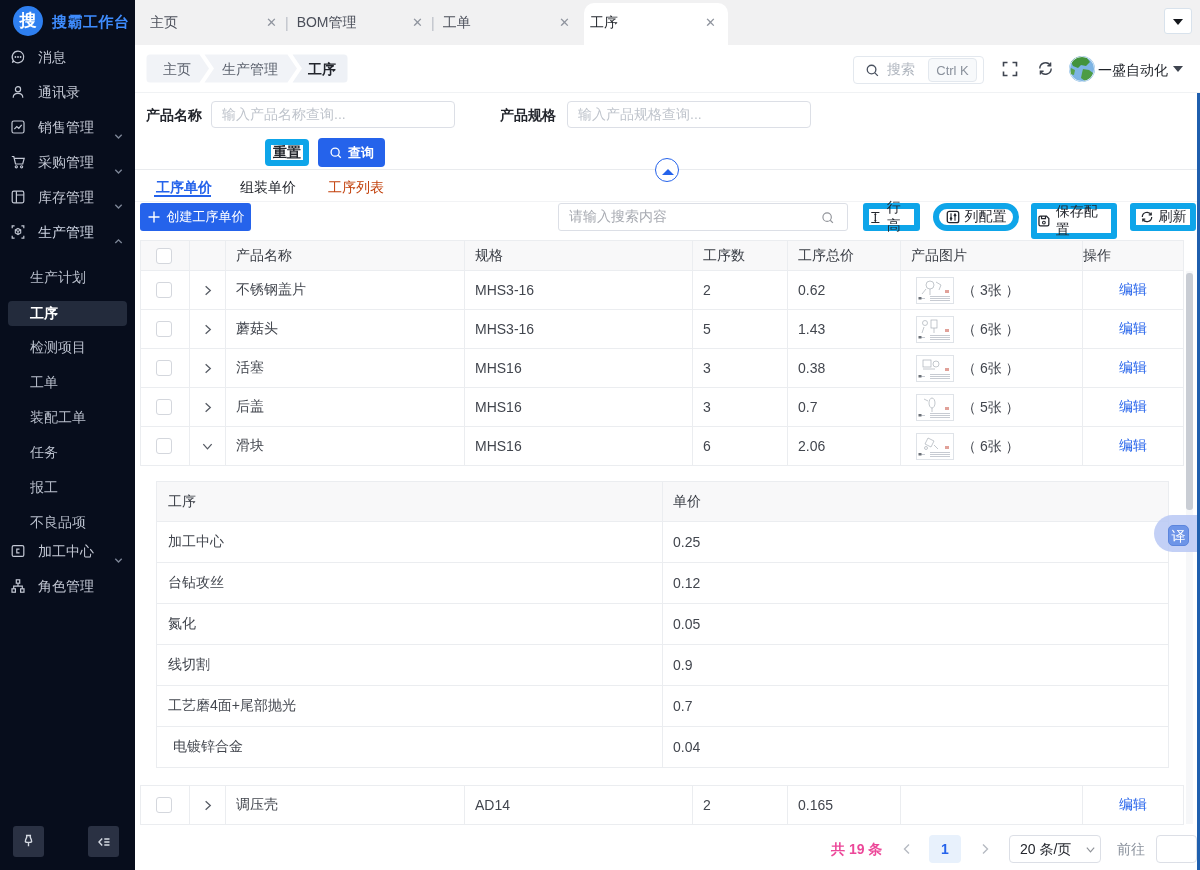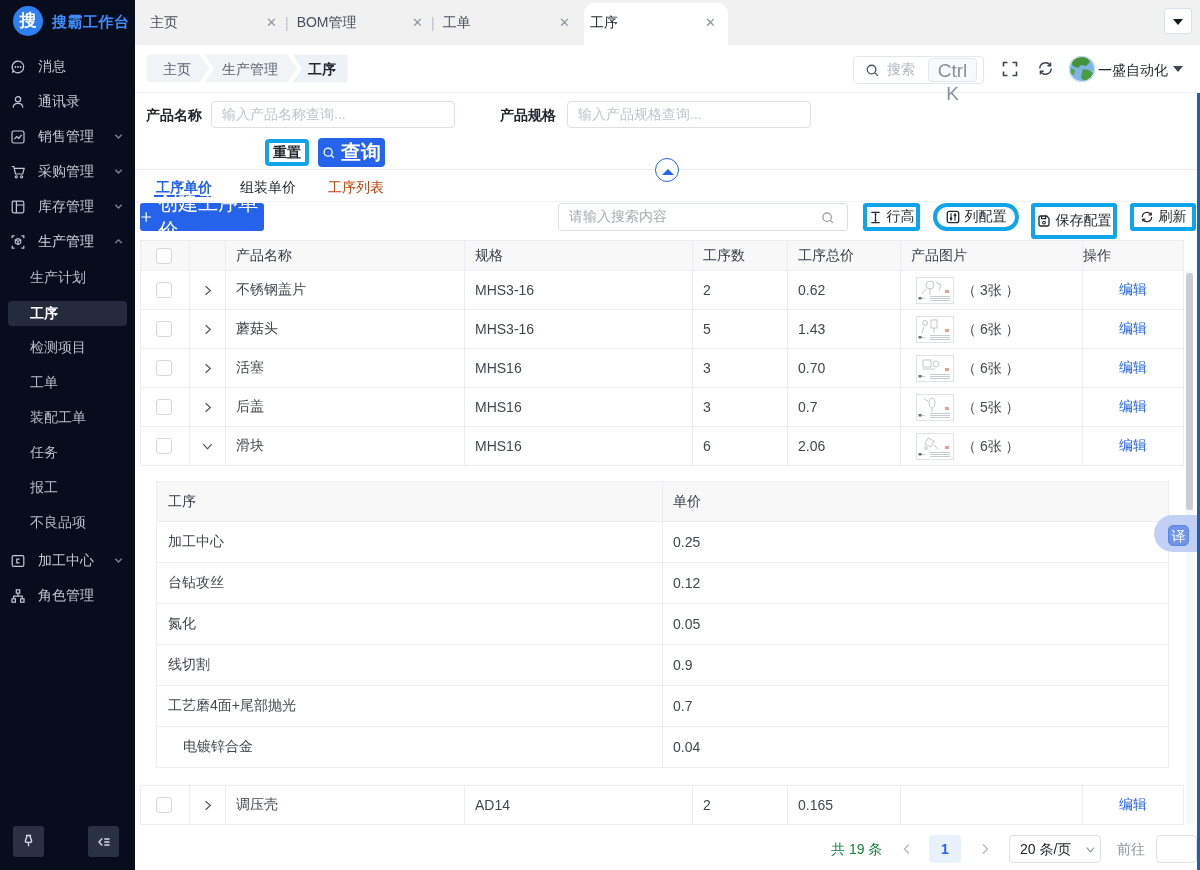--- a/index.html
+++ b/index.html
@@ -5,45 +5,45 @@
 <style>
 *{margin:0;padding:0;box-sizing:border-box}
 html,body{width:1200px;height:870px;overflow:hidden;background:#fff;
   font-family:"Liberation Sans",sans-serif;font-size:14px;color:#42464e}
 #app{position:relative;width:1200px;height:870px;overflow:hidden}
 
 #side{position:absolute;left:0;top:0;width:135px;height:870px;background:#070d1c}
 #side .logo{position:absolute;left:13px;top:6px;width:30px;height:30px;border-radius:50%;
   background:#2e7ff0;color:#fff;font-weight:bold;font-size:17px;text-align:center;line-height:30px}
 #side .brand{position:absolute;left:52px;top:13px;color:#3e8bfc;font-weight:bold;font-size:15px;letter-spacing:.5px}
-.mi{position:absolute;left:0;width:135px;height:35px;display:flex;align-items:center;color:#c3c8d4}
+.mi{position:absolute;left:0;width:135px;height:35px;display:flex;align-items:flex-start;color:#c3c8d4}
 .mi svg{margin-left:10px;flex:0 0 16px}
 .mi .lb{margin-left:12px;font-size:14px}
 .mi .chev{position:absolute;right:11px;top:12px}
 .smi{position:absolute;left:30px;width:105px;height:35px;display:flex;align-items:center;color:#b9bfcc;font-size:14px}
 .smi.on{left:8px;width:119px;padding-left:22px;background:#232b3c;border-radius:4px;color:#fff;font-weight:bold}
 .sqbtn{position:absolute;width:31px;height:31px;background:#2a3143;border-radius:3px;
   display:flex;align-items:center;justify-content:center}
 
 #tabbar{position:absolute;left:135px;top:0;width:1065px;height:45px;background:#f1f1f2}
 .tab{position:absolute;top:0;height:45px;display:flex;align-items:center;color:#4b4f5a;font-size:14px}
 .tab .x{color:#8f949e;font-size:13px}
 .tab .bar{color:#b9bdc6;margin-right:8px}
 #acttab{position:absolute;left:449px;top:3px;width:144px;height:42px;background:#fff;border-radius:10px 10px 0 0}
 #seldd{position:absolute;left:1029px;top:8px;width:28px;height:26px;background:#fff;border:1px solid #d8e2ec;border-radius:3px}
 #seldd:after{content:"";position:absolute;left:8px;top:10px;border:5px solid transparent;border-top:6px solid #15181d}
 
 #phead{position:absolute;left:135px;top:45px;width:1065px;height:48px;background:#fff;border-bottom:1px solid #f0f2f4}
 
 .inp{position:absolute;border:1px solid #dcdfe6;border-radius:4px;background:#fff;
   display:flex;align-items:center;color:#bfc4cc}
-.btnw{position:absolute;border:4px solid #0ea5e9;border-radius:4px;background:#fff;color:#23262d;
+.btnw{position:absolute;border:6px solid #0ea5e9;border-radius:4px;background:#fff;color:#23262d;
   display:flex;align-items:center;justify-content:center;font-size:14px}
 .btnb{position:absolute;border-radius:4px;background:#2563eb;color:#fff;
-  display:flex;align-items:center;justify-content:center;font-size:20px}
+  display:flex;align-items:center;justify-content:center;font-size:13px}
 .lab{position:absolute;color:#23262d;font-weight:bold;font-size:14px}
 
 #tblwrap{position:absolute;left:140px;top:240px;width:1044px}
 table{border-collapse:collapse;table-layout:fixed;width:1044px;font-size:14px}
 td,th{border:1px solid #ebedf0;padding:0 0 0 10px;text-align:left;font-weight:normal;
   color:#42464e;overflow:hidden;white-space:nowrap}
 thead td{background:#f8f8f9;color:#383c44;height:30px}
 tbody td{height:39px;background:#fff}
 .ck{width:16px;height:16px;border:1px solid #d4d7dd;border-radius:3px;background:#fff;margin-left:5px}
 .edit{color:#2563eb;text-align:center;padding:0}
@@ -68,21 +68,21 @@
           <path d="m10.5 10.5 3 3" stroke="#fff" stroke-width="1.5"></path>
         </svg>查询</div>
   <div style="position:absolute;left:135px;top:169px;width:1065px;height:1px;background:#e9ebee"></div>
   <div style="position:absolute;left:655px;top:158px;width:24px;height:24px;border-radius:50%;background:#fff;border:1.5px solid #2563eb"></div>
   <span style="position:absolute;left:661.5px;top:163px;width:0;height:0;border:6px solid transparent;border-bottom:6.5px solid #2563eb"></span>
   <span style="position:absolute;left:156px;top:179px;color:#2563eb;font-weight:bold">工序单价</span>
   <div style="position:absolute;left:154px;top:195px;width:57px;height:2px;background:#2563eb"></div>
   <span style="position:absolute;left:240px;top:179px;color:#23262d">组装单价</span>
   <span style="position:absolute;left:328px;top:179px;color:#c2410c">工序列表</span>
   <div style="position:absolute;left:135px;top:201px;width:1065px;height:1px;background:#f2f3f5"></div>
-  <div class="btnb" style="left:140px;top:203px;width:124px;height:28px;border-radius:3px">
+  <div class="btnb" style="left:140px;top:203px;width:111px;height:28px;border-radius:3px">
     <svg width="14" height="14" viewBox="0 0 14 14" style="margin-right:6px">
           <path d="M7 1.5v11M1.5 7h11" stroke="#fff" stroke-width="1.4"></path>
         </svg>创建工序单价</div>
   <div class="inp" style="left:558px;top:203px;width:290px;height:28px;border-radius:3px;padding-left:10px;color:#a8abb2">请输入搜索内容
     <svg style="position:absolute;right:12px;top:7px" width="14" height="14" viewBox="0 0 16 16">
           <circle cx="7" cy="7" r="4.8" fill="none" stroke="#909399" stroke-width="1.3"></circle>
           <path d="m10.6 10.6 3 3" stroke="#909399" stroke-width="1.3"></path>
         </svg></div>
   <div class="btnw" style="left:863px;top:203px;width:57px;height:28px;border-radius:3px">
     <svg width="13" height="13" viewBox="0 0 14 14" style="margin-right:5px">
@@ -194,21 +194,21 @@
                 <div class="ck"></div>
               </td>
               <td style="padding:0">
                 <svg width="13" height="13" viewBox="0 0 14 14" style="display:block;margin:0 auto">
                   <path d="M5 2.5 10 7l-5 4.5" fill="none" stroke="#565b64" stroke-width="1.4"></path>
                 </svg>
               </td>
               <td>活塞</td>
               <td>MHS16</td>
               <td>3</td>
-              <td>0.70</td>
+              <td>0.38</td>
               <td><svg class="thumb" width="38" height="27" viewBox="0 0 38 27">
                   <rect x=".5" y=".5" width="37" height="26" fill="#fff" stroke="#dfe3e8"></rect>
                   <g stroke="#a9b0b8" stroke-width=".7" fill="none">
                     <rect x="7" y="5" width="8" height="7"></rect>
                     <circle cx="20" cy="9" r="3"></circle>
                     <path d="M7 14h12"></path>
                   </g>
                   <rect x="29" y="13" width="4" height="3" fill="#d98a80" stroke="none" opacity=".8"></rect>
                   <g stroke="#b9bec6" stroke-width=".8">
                     <path d="M14 19.5h20M14 21.5h20M14 23.5h20M3 21.5h6"></path>
@@ -319,28 +319,28 @@
               </tr>
 <tr>
                 <td style="padding-left:11px">线切割</td>
                 <td>0.9</td>
               </tr>
 <tr>
                 <td style="padding-left:11px">工艺磨4面+尾部抛光</td>
                 <td>0.7</td>
               </tr>
 <tr>
-                <td style="padding-left:26px">电镀锌合金</td>
+                <td style="padding-left:16px">电镀锌合金</td>
                 <td>0.04</td>
               </tr>
 </tbody>
           </table>
         </div>
 </div>
-  <span style="position:absolute;left:831px;top:841px;font-weight:normal;color:#15803d">共 19 条</span>
+  <span style="position:absolute;left:831px;top:841px;font-weight:bold;color:#ec4899">共 19 条</span>
 <svg style="position:absolute;left:901px;top:843px" width="12" height="12" viewBox="0 0 12 12">
         <path d="M8 1.5 3.5 6 8 10.5" fill="none" stroke="#b6bac2" stroke-width="1.4"></path>
       </svg>
 <div style="position:absolute;left:929px;top:835px;width:32px;height:28px;background:#e8f1fc;border-radius:4px;color:#2563eb;font-weight:bold;text-align:center;line-height:28px">1</div>
 <svg style="position:absolute;left:979px;top:843px" width="12" height="12" viewBox="0 0 12 12">
         <path d="M4 1.5 8.5 6 4 10.5" fill="none" stroke="#b6bac2" stroke-width="1.4"></path>
       </svg>
 <div style="position:absolute;left:1009px;top:835px;width:92px;height:28px;border:1px solid #dcdfe6;border-radius:4px;background:#fff"></div>
 <span style="position:absolute;left:1020px;top:841px;color:#23262d">20 条/页</span>
 <svg style="position:absolute;left:1085px;top:844px" width="11" height="11" viewBox="0 0 12 12">
@@ -480,21 +480,21 @@
     <text x="17" y="19.5" font-size="14" fill="#5c626e">主页</text>
     <text x="76" y="19.5" font-size="14" fill="#5c626e">生产管理</text>
     <text x="162" y="19.5" font-size="14" fill="#23262d" font-weight="bold">工序</text>
   </svg>
   <div class="inp" style="left:718px;top:11px;width:131px;height:28px;border-color:#e3e8ee">
     <svg style="margin-left:11px" width="15" height="15" viewBox="0 0 16 16">
           <circle cx="7" cy="7" r="4.6" fill="none" stroke="#4a5260" stroke-width="1.4"></circle>
           <path d="m10.5 10.5 3.2 3.2" stroke="#4a5260" stroke-width="1.4"></path>
         </svg>
     <span style="margin-left:7px;color:#b0b6bf">搜索</span>
-    <span style="position:absolute;right:6px;top:1px;width:49px;height:24px;background:#f7f9fb;border:1px solid #e3e8ee;border-radius:4px;color:#8a919c;font-size:19px;text-align:center;line-height:23px">Ctrl K</span>
+    <span style="position:absolute;right:6px;top:1px;width:49px;height:24px;background:#f7f9fb;border:1px solid #e3e8ee;border-radius:4px;color:#8a919c;font-size:13px;text-align:center;line-height:23px">Ctrl K</span>
   </div>
   <svg style="position:absolute;left:867px;top:16px" width="16" height="16" viewBox="0 0 16 16">
         <path d="M5.5 1.5h-4v4M10.5 1.5h4v4M5.5 14.5h-4v-4M10.5 14.5h4v-4" fill="none" stroke="#3f4550" stroke-width="1.6"></path>
       </svg>
   <svg style="position:absolute;left:902px;top:15px" width="17" height="17" viewBox="0 0 17 17">
         <path d="M14.2 8.5a5.7 5.7 0 0 1-10.6 2.9M2.8 8.5a5.7 5.7 0 0 1 10.6-2.9" fill="none" stroke="#3f4550" stroke-width="1.4"></path>
         <path d="M13.6 2.6v3.2h-3.2M3.4 14.4v-3.2h3.2" fill="none" stroke="#3f4550" stroke-width="1.4"></path>
       </svg>
   <svg style="position:absolute;left:934px;top:11px" width="26" height="26" viewBox="0 0 26 26">
         <defs>

